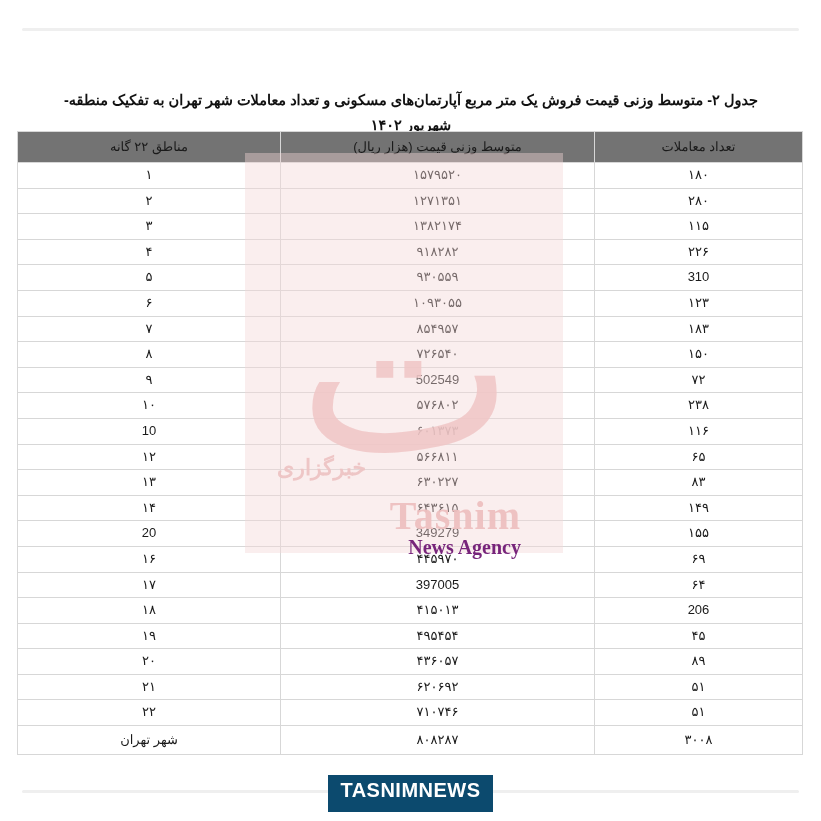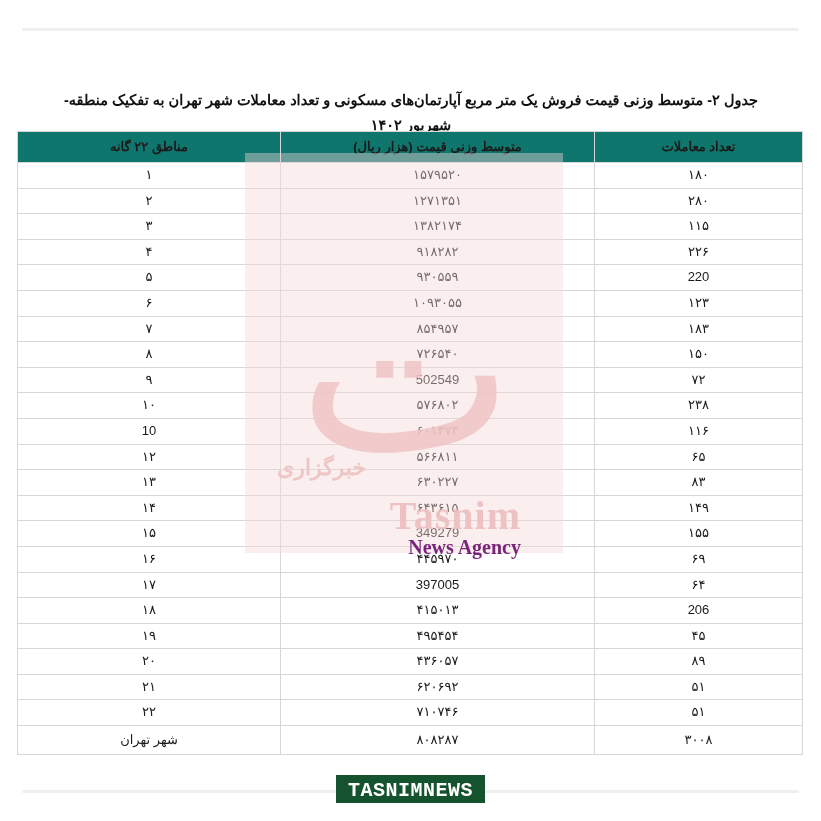--- a/index.html
+++ b/index.html
@@ -60,25 +60,25 @@
     border: 1px solid #d7d7d7;
     text-align: center;
     font-size: 13px;
     height: 24.6px;
     padding: 0;
     line-height: 24.6px;
     background: transparent;
     white-space: nowrap;
   }
   table.data thead th {
-    font-weight: bold;
+    font-weight: normal;
     font-size: 13px;
     height: 30px;
     line-height: 30px;
-    background: #0f766e;
+    background: #737373;
   }
   table.data col.c-count { width: 26.5%; }
   table.data col.c-price { width: 40%; }
   table.data col.c-zone  { width: 33.5%; }
 
   tbody tr.total td {
     font-weight: normal;
     height: 28px;
     line-height: 28px;
   }
@@ -163,27 +163,27 @@
   }
   .brandbar {
     position: absolute;
     top: 775px;
     left: 0;
     width: 821px;
     text-align: center;
   }
   .brand {
     display: inline-block;
-    background: #14532d;
+    background: #0c4a6e;
     color: #ffffff;
     font-size: 20px;
     font-weight: bold;
     letter-spacing: 0.5px;
-    padding: 4px 12px 1px 12px;
-    font-family: Liberation Mono, monospace;
+    padding: 4px 12px 10px 12px;
+    font-family: Liberation Sans, sans-serif;
   }
 </style>
 </head>
 <body>
 
 <div class="page">
 
   <div class="top-rule"></div>
 
   <div class="title">جدول ۲- متوسط وزنی قیمت فروش یک متر مربع آپارتمان‌های مسکونی و تعداد معاملات شهر تهران به تفکیک منطقه- شهریور ۱۴۰۲</div>
@@ -219,21 +219,21 @@
           <td>۱۱۵</td>
           <td>۱۳۸۲۱۷۴</td>
           <td>۳</td>
         </tr>
         <tr>
           <td>۲۲۶</td>
           <td>۹۱۸۲۸۲</td>
           <td>۴</td>
         </tr>
         <tr>
-          <td>220</td>
+          <td>310</td>
           <td>۹۳۰۵۵۹</td>
           <td>۵</td>
         </tr>
         <tr>
           <td>۱۲۳</td>
           <td>۱۰۹۳۰۵۵</td>
           <td>۶</td>
         </tr>
         <tr>
           <td>۱۸۳</td>
@@ -271,21 +271,21 @@
           <td>۱۳</td>
         </tr>
         <tr>
           <td>۱۴۹</td>
           <td>۶۴۳۶۱۵</td>
           <td>۱۴</td>
         </tr>
         <tr>
           <td>۱۵۵</td>
           <td>349279</td>
-          <td>۱۵</td>
+          <td>20</td>
         </tr>
         <tr>
           <td>۶۹</td>
           <td>۴۴۵۹۷۰</td>
           <td>۱۶</td>
         </tr>
         <tr>
           <td>۶۴</td>
           <td>397005</td>
           <td>۱۷</td>

